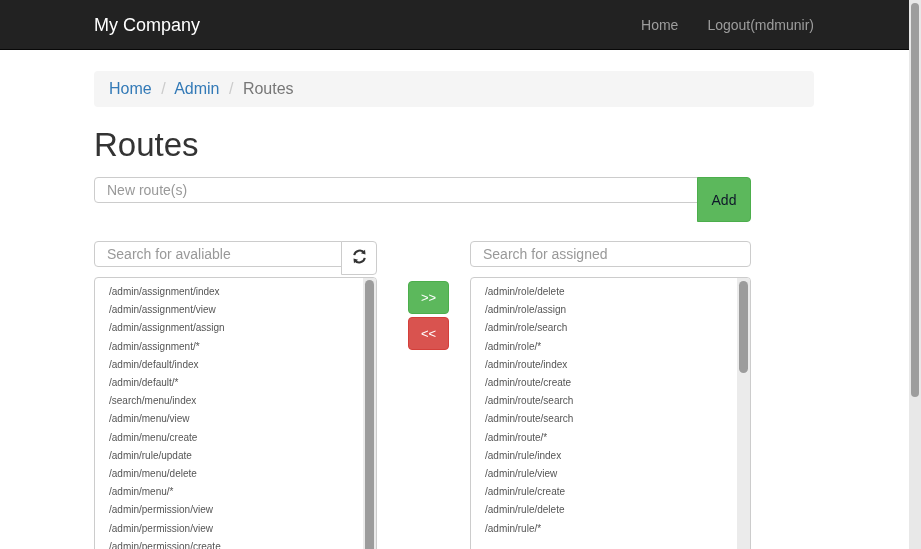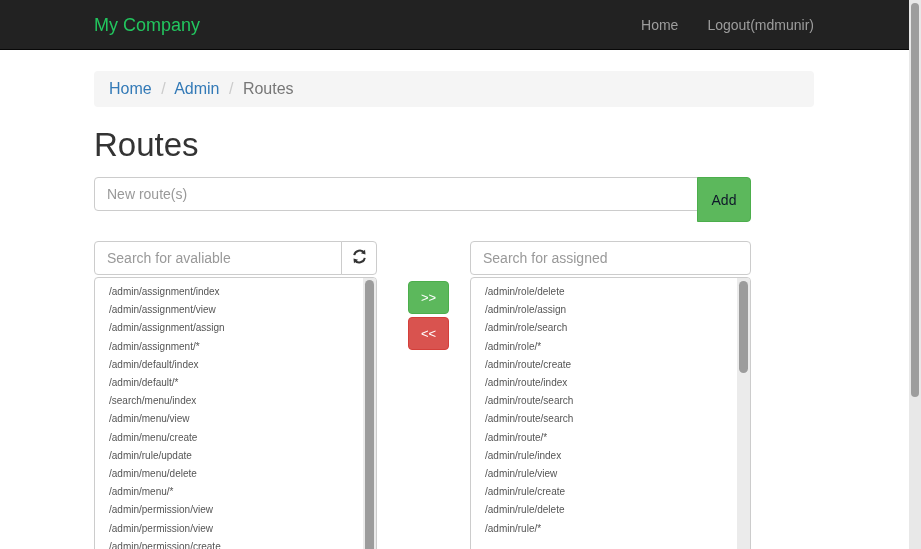--- a/index.html
+++ b/index.html
@@ -12,21 +12,21 @@
     font-size: 14px;
     color: #333;
   }
   
   .navbar {
     position: absolute; left: 0; top: 0; width: 909px; height: 50px;
     background: #222222; border-bottom: 1px solid #080808;
   }
   .navbar-brand {
     position: absolute; left: 94px; top: 0; height: 50px; line-height: 50px;
-    font-size: 18px; color: #22c55e; text-decoration: none; cursor: pointer;
+    font-size: 18px; color: #ffffff; text-decoration: none; cursor: pointer;
   }
   .navbar-nav {
     position: absolute; right: 95px; top: 0; height: 50px;
     display: flex; align-items: center; gap: 29px;
   }
   .navbar-link { color: #9d9d9d; font-size: 14px; text-decoration: none; cursor: pointer; }
   
   .breadcrumb {
     position: absolute; left: 94px; top: 71px; width: 720px; height: 36px;
     background: #f5f5f5; border-radius: 4px; padding: 8px 15px;
@@ -35,21 +35,21 @@
   .crumb-link { color: #337ab7; text-decoration: none; cursor: pointer; }
   .crumb-sep { color: #ccc; padding: 0 5px; }
   .crumb-active { color: #777; }
   
   .page-title {
     position: absolute; left: 94px; top: 126px;
     font-size: 33px; font-weight: 500; color: #333;
   }
   
   .text-input {
-    position: absolute; height: 34px; border: 1px solid #ccc; border-radius: 4px;
+    position: absolute; height: 26px; border: 1px solid #ccc; border-radius: 4px;
     padding: 6px 12px; font-size: 14px; color: #555; background: #fff;
     font-family: "Liberation Sans", sans-serif; outline: none;
   }
   .text-input::placeholder { color: #999; opacity: 1; }
   .new-route-input { left: 94px; top: 177px; width: 604px; border-radius: 4px 0 0 4px; }
   .add-btn {
     position: absolute; left: 697px; top: 177px; width: 54px; height: 45px;
     background: #5cb85c; border: 1px solid #4cae4c; border-radius: 0 4px 4px 0;
     color: #0f172a; font-size: 14px; cursor: pointer;
     font-family: "Liberation Sans", sans-serif;
@@ -186,23 +186,23 @@
   <div class="list-items">
 
       <div class="route-item">/admin/role/delete</div>
 
       <div class="route-item">/admin/role/assign</div>
 
       <div class="route-item">/admin/role/search</div>
 
       <div class="route-item">/admin/role/*</div>
 
+      <div class="route-item">/admin/route/index</div>
+
       <div class="route-item">/admin/route/create</div>
-
-      <div class="route-item">/admin/route/index</div>
 
       <div class="route-item">/admin/route/search</div>
 
       <div class="route-item">/admin/route/search</div>
 
       <div class="route-item">/admin/route/*</div>
 
       <div class="route-item">/admin/rule/index</div>
 
       <div class="route-item">/admin/rule/view</div>

